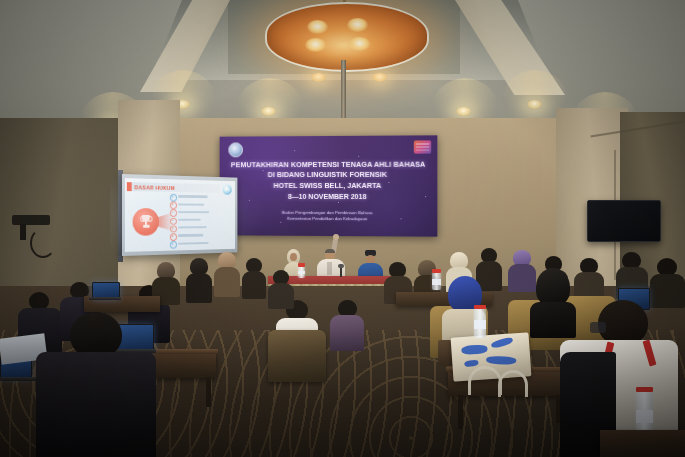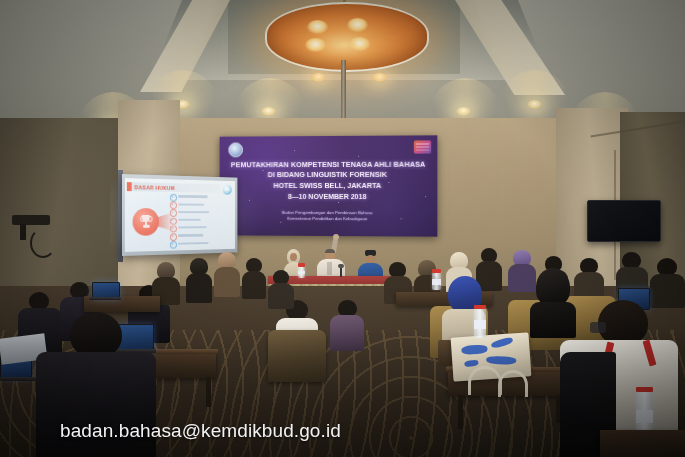--- a/index.html
+++ b/index.html
@@ -720,14 +720,13 @@
 
   <div class="bottle" style="left:636px;top:392px;height:44px;width:17px;">
     <span class="cap" style="width:17px;height:5px;top:-5px;"></span>
       <span class="lbl" style="width:17px;"></span>
   </div>
   <div class="tbl" style="left:600px;top:430px;width:85px;height:27px;"></div>
 
   <div class="dark-fore"></div>
   <div class="grade"></div>
 
-  <div class="watermark">badan.bahasa@kemdikbud.go.id</div>
 </div>
 
 </body></html>

